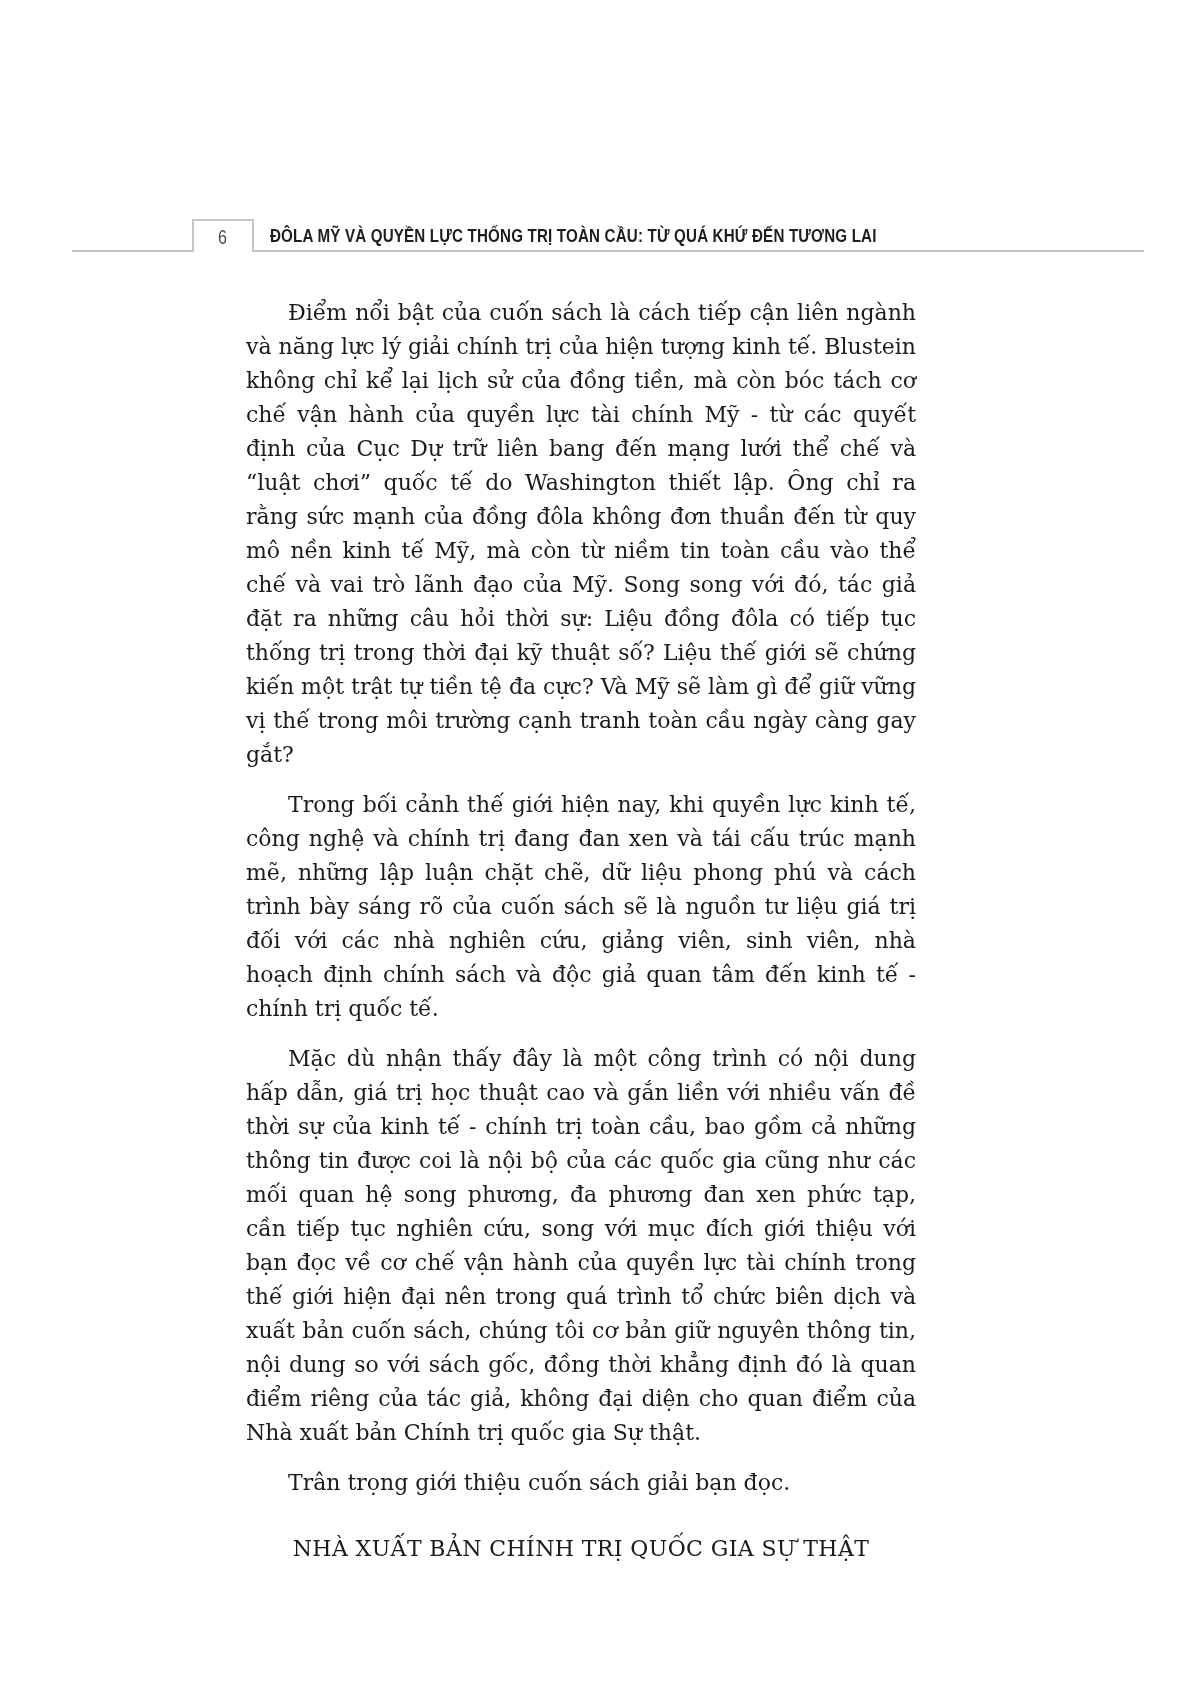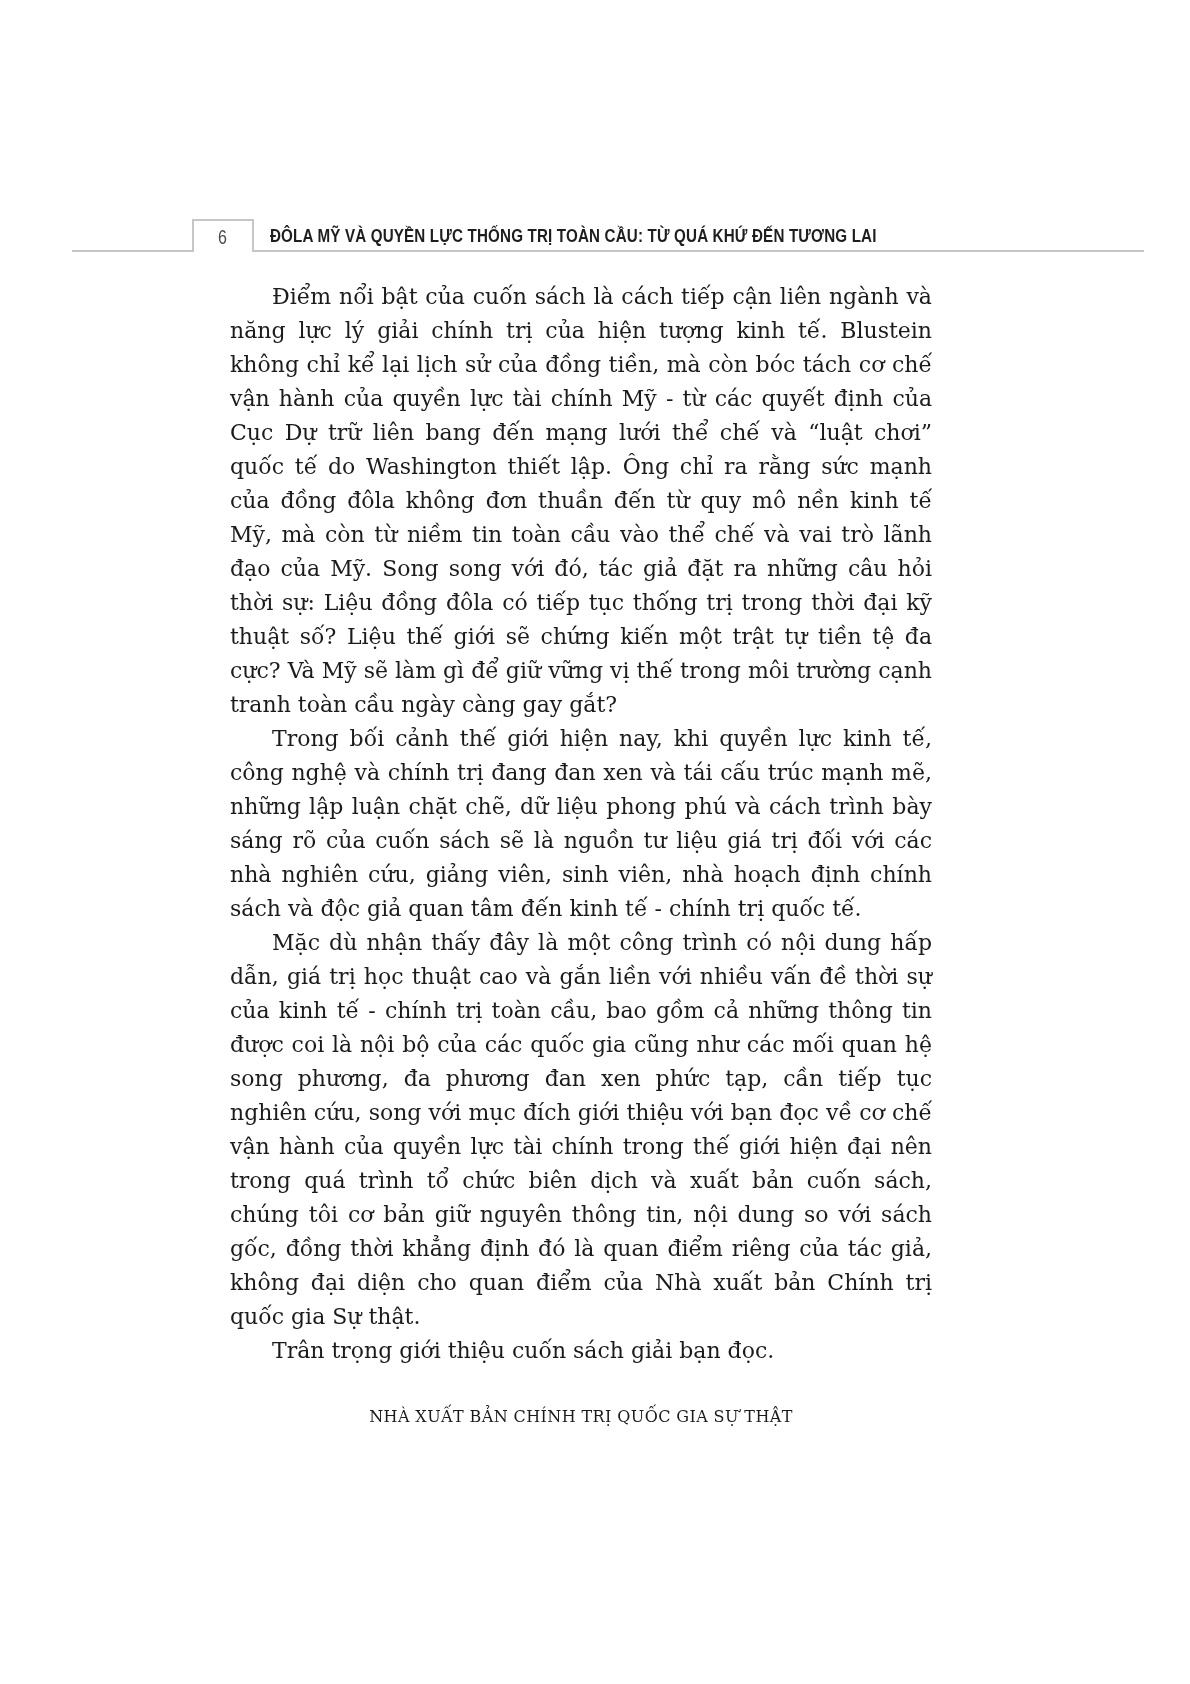--- a/index.html
+++ b/index.html
@@ -50,27 +50,27 @@
     z-index:3;
   }
   
   .body-text{
     position:absolute;left:230px;top:280px;width:702px;
     font-size:22px;line-height:34px;
     text-align:justify;
     text-justify:inter-word;
   }
   .body-text p{
-    margin:0;
+    margin:16px;
     text-indent:42px;
   }
   .publisher-signature{
     margin-top:32px;
     text-align:center;
-    font-size:16px;
+    font-size:22px;
     letter-spacing:0.4px;
     white-space:nowrap;
   }
 </style>
 </head>
 <body>
 
 <div class="header-rule"></div>
 <div class="page-tab">
   <span class="page-number">6</span>

